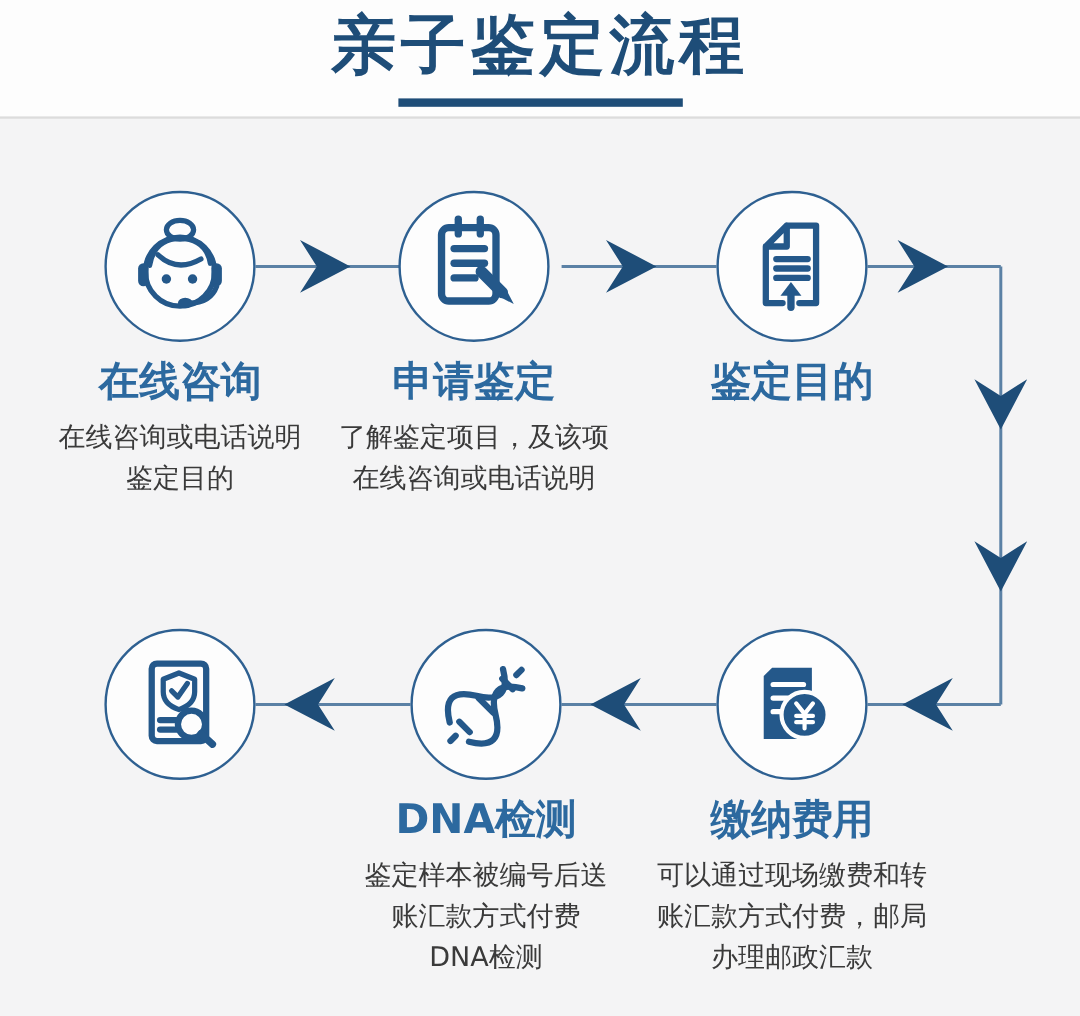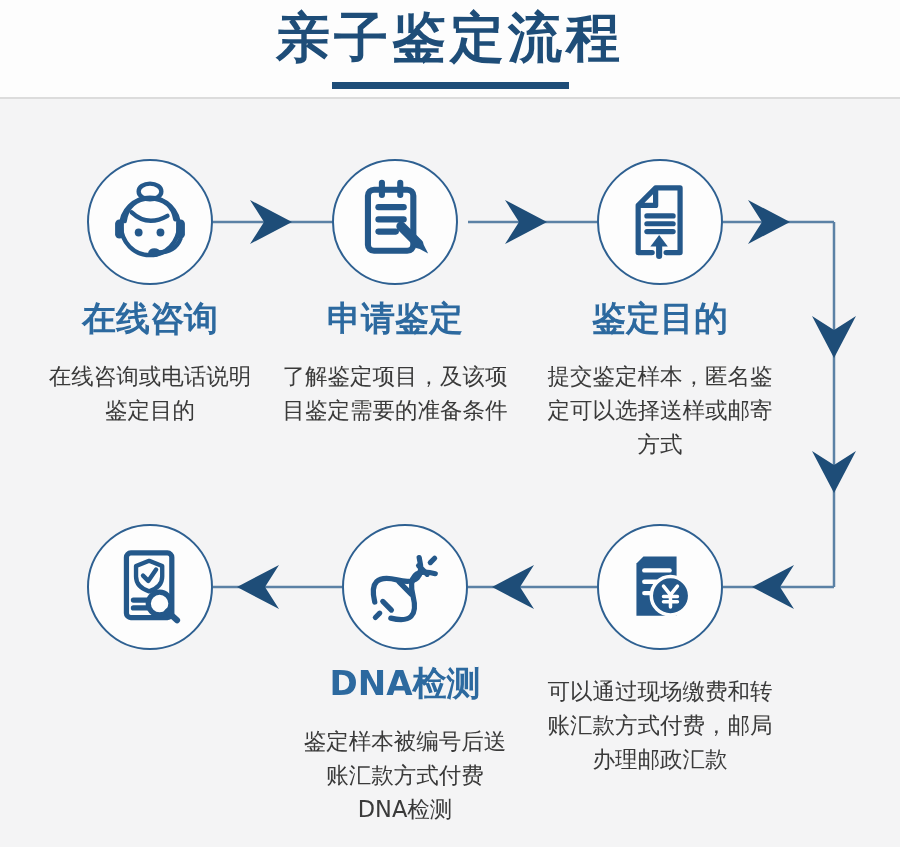--- a/index.html
+++ b/index.html
@@ -36,21 +36,21 @@
     width:122px;height:122px;border-radius:50%;
     border:2px solid #2e6091;background:#fdfdfd;
     margin:0 auto;display:flex;align-items:center;justify-content:center;
   }
   .step-circle svg{display:block;}
   .step-title{
     margin:16px 0 0 0;
     font-size:34px;line-height:34px;font-weight:bold;color:#2c699f;
   }
   .step-desc{
-    margin:24px auto 0 auto;width:250px;
+    margin:13px auto 0 auto;width:250px;
     font-size:22.5px;line-height:34px;color:#3a3a3a;
     white-space:pre-line;
   }
   
   .pos-r1c1{top:159px;left:15px;}
   .pos-r1c2{top:159px;left:260px;}
   .pos-r1c3{top:159px;left:525px;}
   .pos-r2c1{top:524px;left:15px;}
   .pos-r2c2{top:524px;left:270px;}
   .pos-r2c3{top:524px;left:525px;}
@@ -115,51 +115,49 @@
         <line x1="61" y1="10" x2="61" y2="24" stroke-width="7"></line>
         <line x1="36" y1="38" x2="65" y2="38" stroke-width="7"></line>
         <line x1="36" y1="52" x2="65" y2="52" stroke-width="7"></line>
         <line x1="36" y1="66" x2="56" y2="66" stroke-width="7"></line>
         <line x1="62" y1="60" x2="82" y2="80" stroke-width="11"></line>
         <polygon points="85.5,76.5 93,91 78.5,83.5" fill="#24588a" stroke="none"></polygon>
       </svg>
     </div>
     <h2 class="step-title">申请鉴定</h2>
     <p class="step-desc">了解鉴定项目，及该项
-目鉴定需要的准备条件</p>
+在线咨询或电话说明</p>
   </div>
 
   <div class="step pos-r1c3">
     <div class="step-circle">
       <svg width="96" height="96" viewBox="0 0 110 110" fill="none" stroke="#24588a" stroke-linecap="round" stroke-linejoin="round">
         <path d="M50 16 H78 V90 H62 M46 90 H30 V36 L50 16 M50 18 V36 H30" stroke-width="6"></path>
         <line x1="40" y1="48" x2="70" y2="48" stroke-width="6"></line>
         <line x1="40" y1="57" x2="70" y2="57" stroke-width="6"></line>
         <line x1="40" y1="66" x2="70" y2="66" stroke-width="6"></line>
         <line x1="54" y1="94" x2="54" y2="80" stroke-width="7"></line>
         <polygon points="54,70 44,83 64,83" fill="#24588a" stroke="none"></polygon>
       </svg>
     </div>
     <h2 class="step-title">鉴定目的</h2>
-    <p class="step-desc">提交鉴定样本，匿名鉴
-定可以选择送样或邮寄
-方式</p>
   </div>
 
   <div class="step pos-r2c3">
     <div class="step-circle">
       <svg width="96" height="96" viewBox="0 0 110 110" fill="none" stroke-linecap="round" stroke-linejoin="round">
         <path d="M36 20 H74 V88 H28 V28 Z" fill="#24588a"></path>
         <line x1="37" y1="36" x2="66" y2="36" stroke="#ffffff" stroke-width="5"></line>
         <line x1="37" y1="49" x2="58" y2="49" stroke="#ffffff" stroke-width="5"></line>
         <line x1="37" y1="62" x2="46" y2="62" stroke="#ffffff" stroke-width="5"></line>
         <circle cx="67" cy="65" r="22" fill="#24588a" stroke="#fdfdfd" stroke-width="4"></circle>
         <path d="M59 54 L67 64 L75 54 M67 64 V78 M59 66 H75 M59 72 H75" stroke="#ffffff" stroke-width="4"></path>
       </svg>
     </div>
+    <h2 class="step-title">缴纳费用</h2>
     <p class="step-desc">可以通过现场缴费和转
 账汇款方式付费，邮局
 办理邮政汇款</p>
   </div>
 
   <div class="step pos-r2c2">
     <div class="step-circle">
       <svg width="96" height="96" viewBox="0 0 110 110" fill="none" stroke="#24588a" stroke-linecap="round" stroke-linejoin="round">
         <g transform="rotate(45 55 56)" stroke-width="6">
           <path d="M42 20 C62 32 62 44 42 56 C22 68 22 80 42 92"></path>

